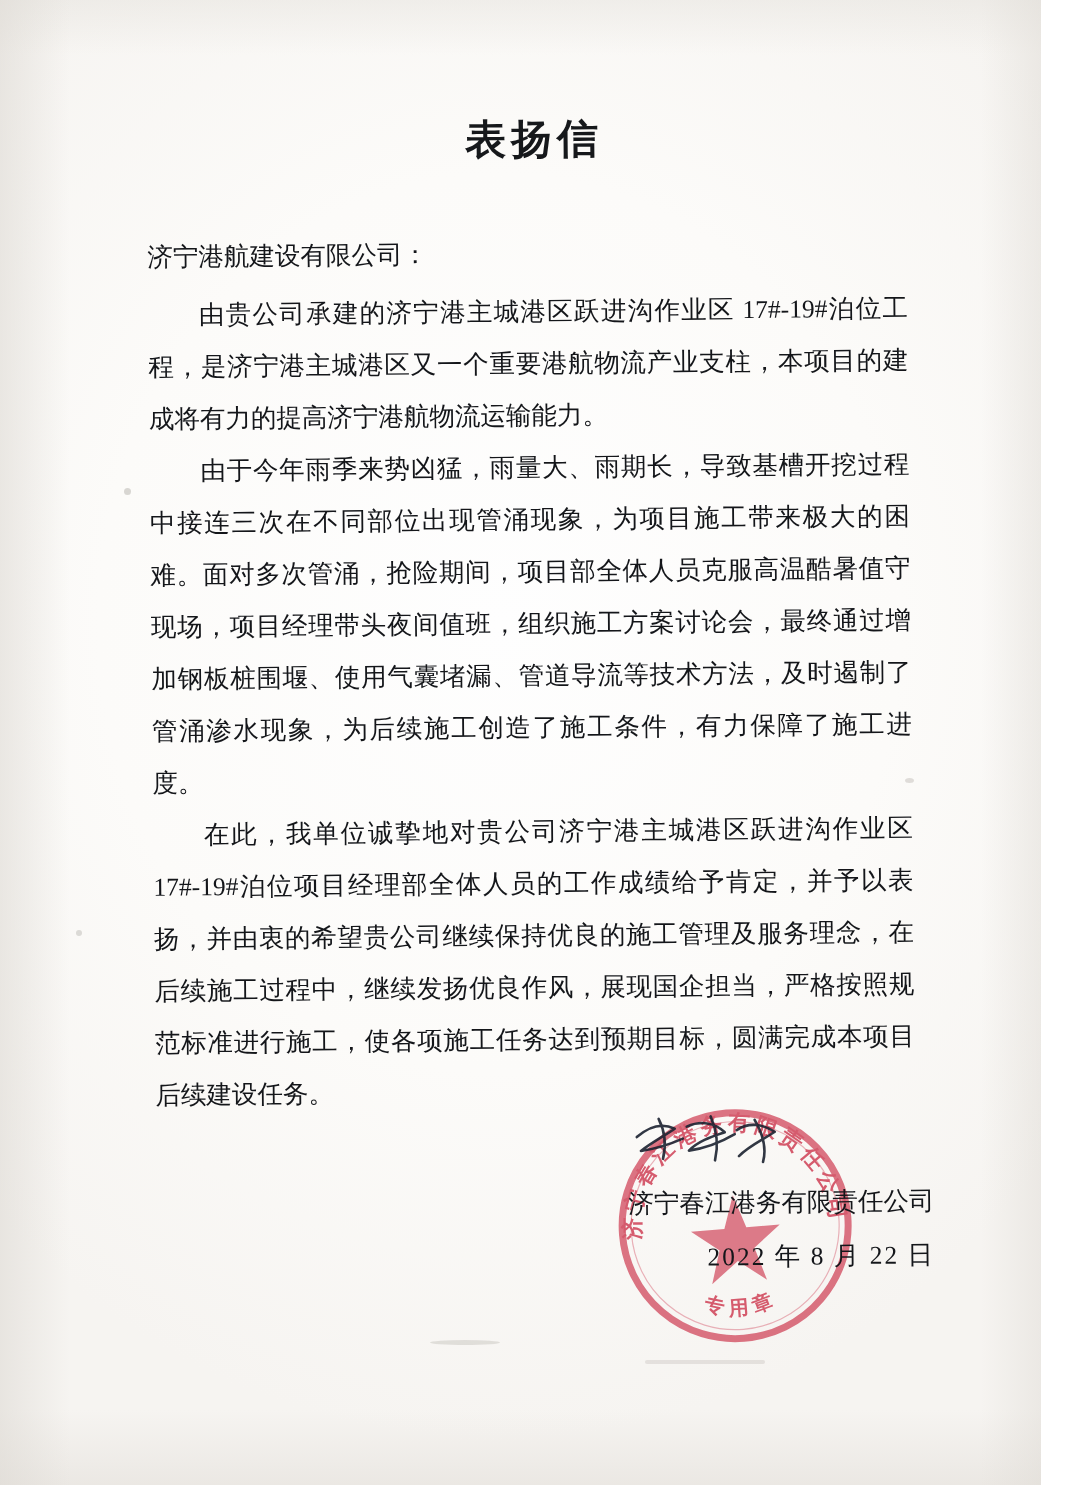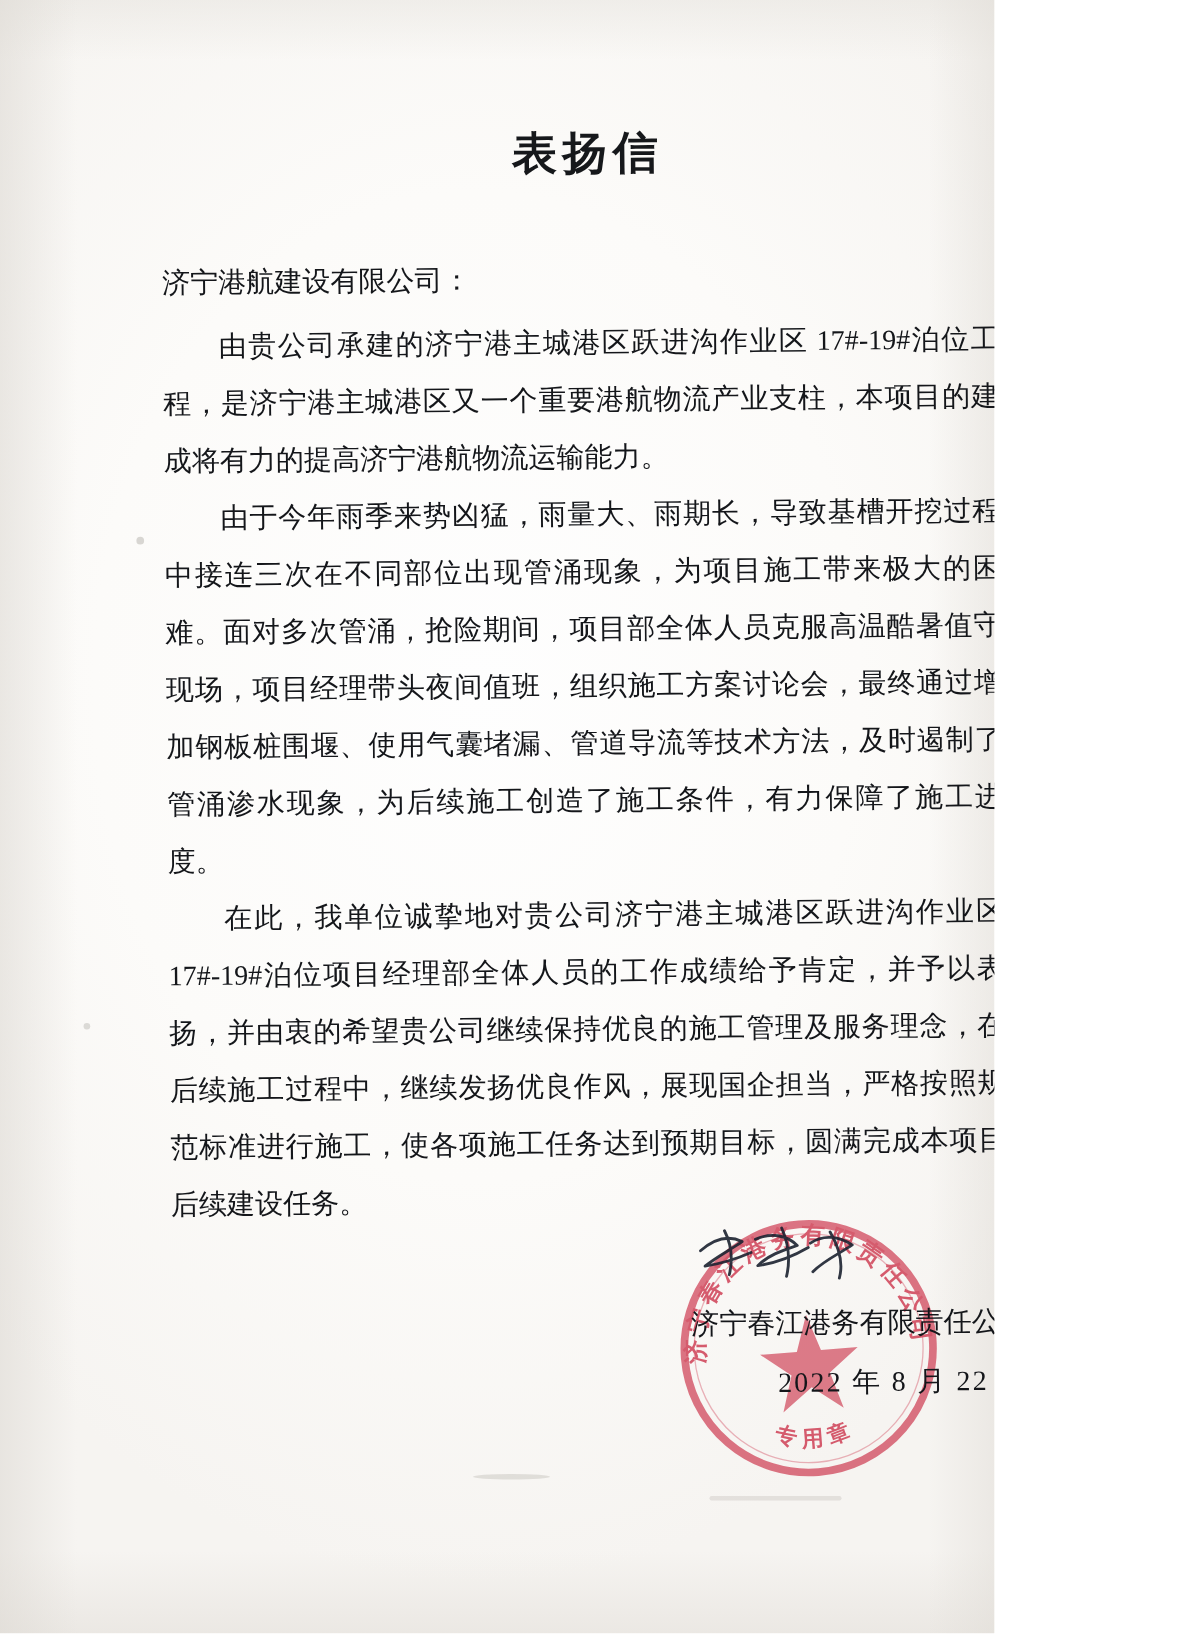--- a/index.html
+++ b/index.html
@@ -10,21 +10,21 @@
   body {
     width: 1080px;
     height: 1485px;
     font-family: "Liberation Serif", "DejaVu Serif", serif;
     overflow: hidden;
   }
 
   
   #page {
     position: relative;
-    width: 904px;
+    width: 1041px;
     height: 1485px;
     background:
       radial-gradient(ellipse 70% 55% at 48% 42%, #fefefe 0%, #fcfbf9 55%, #f6f4f1 100%);
     overflow: hidden;
   }
   
   #page::before {
     content: "";
     position: absolute;
     inset: 0;

